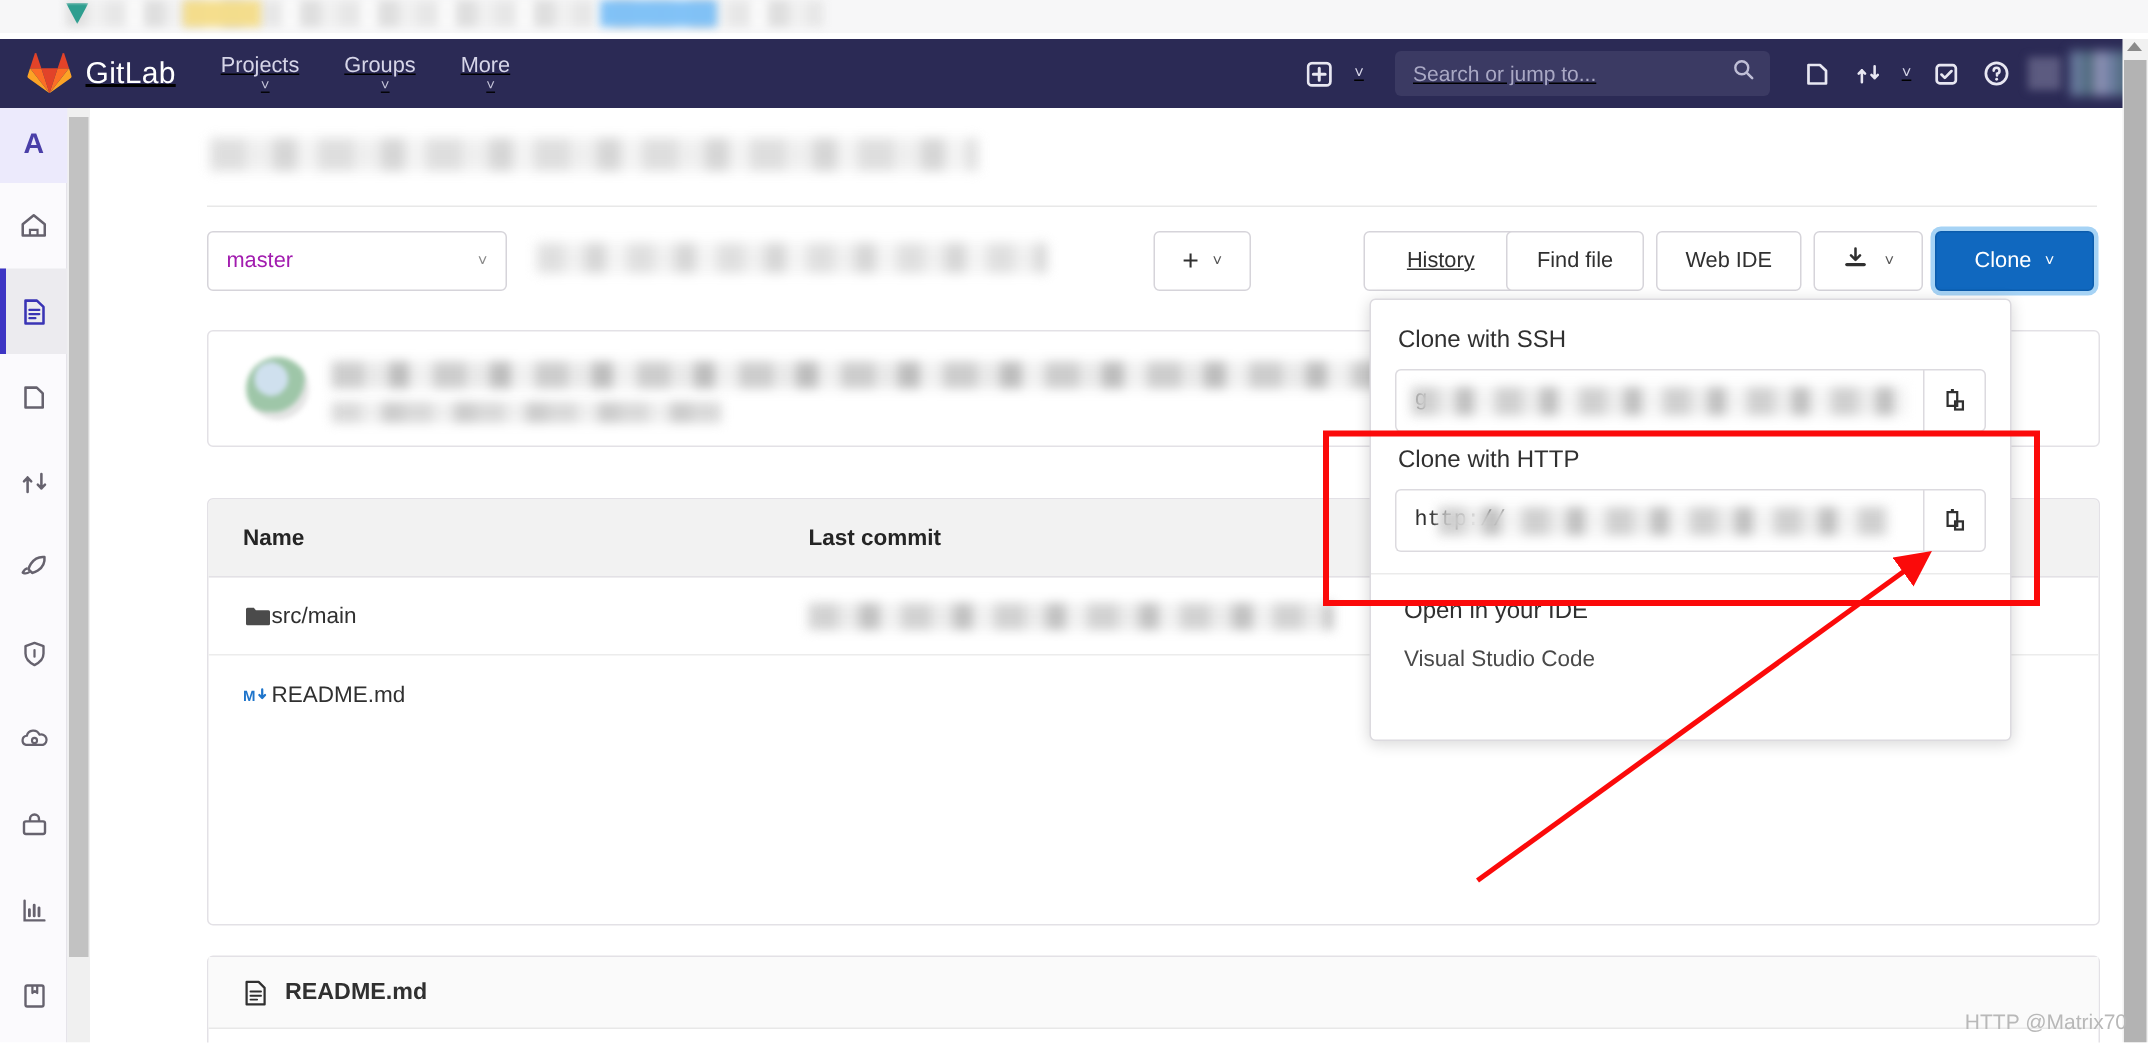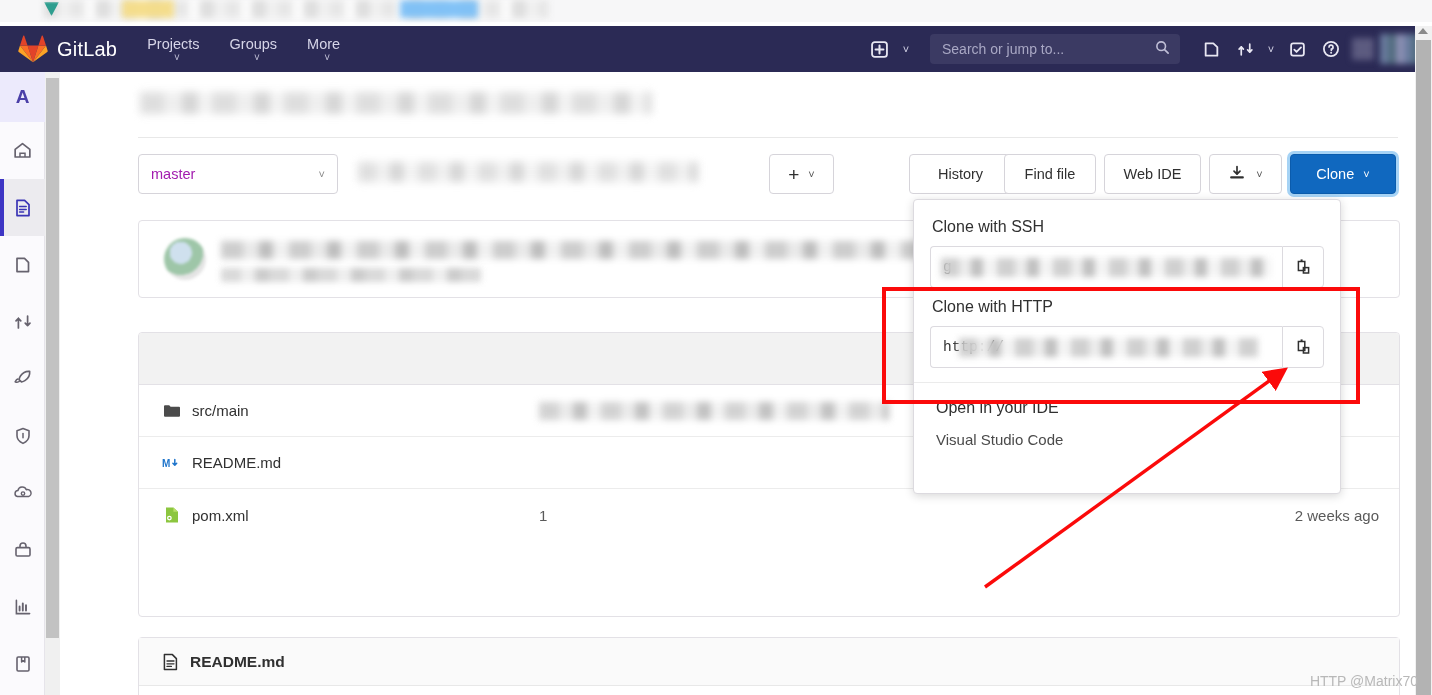--- a/index.html
+++ b/index.html
@@ -28,21 +28,21 @@
   .tabstrip .blurbar.b { left:400px; width:78px; background:#7cc0f7; filter:blur(3px);}
   .tabstrip .gmark {
     position:absolute; left:44px; top:2px; width:15px; height:14px;
     background:#2e9e8f; clip-path: polygon(0 0,100% 0,50% 100%);
     filter: blur(1px);
   }
 
   
   .navbar {
     position:absolute; left:0; top:26px; width:1432px; height:46px;
-    background:#2b2a55; display:flex; align-items:center;
+    background:#2b2a55; display:flex; align-items:center;text-decoration:underline;
   }
   .gl-logo { margin-left:18px; width:30px; height:28px; position:relative; }
   .brand {
     color:#fff; font-size:20px; margin-left:9px; letter-spacing:.2px;
   }
   .navitem {
     color:#d6d5e8; font-size:14.5px; margin-left:30px;
     display:flex; align-items:center; cursor:pointer;flex-direction:column;
   }
   .navitem .cv { margin-left:7px; font-size:10px; opacity:.9; }
@@ -124,21 +124,21 @@
   }
   .plus-btn .p { font-size:19px; color:#303030; line-height:1; }
   .plus-btn .cv { font-size:11px; color:#555; }
 
   .btn {
     position:absolute; top:0; height:40px; border:1px solid #d6d4da;
     border-radius:4px; background:#fff; color:#303030; font-size:14.5px;
     display:flex; align-items:center; justify-content:center; cursor:pointer;
     font-family:"Liberation Sans",sans-serif;
   }
-  .btn-history { left:771px; width:103px; }
+  .btn-history { left:771px; width:103px;text-decoration:underline; }
   .btn-findfile { left:866px; width:92px; }
   .btn-webide  { left:966px; width:97px;text-align:center; }
   .btn-download{ left:1071px; width:73px; gap:10px; }
   .btn-clone {
     left:1152px; width:106px; background:#1068bf; border-color:#0b5cad; color:#fff;
     box-shadow:0 0 0 3px #a6d3f5; gap:9px;
   }
   .btn-clone .cv { font-size:11px; }
   .btn-download .cv { font-size:11px; color:#555; }
 
@@ -172,21 +172,21 @@
     height:52px; background:#f2f2f2; border-bottom:1px solid #e3e1e6;
     display:flex; align-items:center; font-size:15px; font-weight:bold; color:#252525;
   }
   .ft-head .c-name { padding-left:23px; width:400px; }
   .ft-head .c-commit { width:560px; }
   .ft-row {
     height:52px; border-bottom:1px solid #ececec; display:flex; align-items:center;
     font-size:15px; color:#303030;
   }
   .ft-row:last-child { border-bottom:0; }
-  .ft-row .c-name { padding-left:23px; width:400px; display:flex; align-items:center; gap:11px; }
+  .ft-row .c-name { padding-left:23px; width:400px; display:flex; align-items:center; }
   .ft-row .c-commit { width:560px; color:#5a5a5a; }
   .ft-row .c-time { margin-left:auto; padding-right:20px; color:#5a5a5a; }
   .fi { width:19px; height:18px; display:inline-flex; align-items:center; justify-content:center; }
   .commit-blur-cell {
     width:350px; height:18px;
     background:repeating-linear-gradient(90deg,#cfcfcf 0 20px,#eaeaea 20px 34px,#bdbdbd 34px 48px,#f1f1f1 48px 62px);
     filter:blur(3.6px); opacity:.92;
   }
 
   
@@ -453,20 +453,22 @@
     </div>
 
     <div class="commitpanel">
       <div class="commit-avatar"></div>
       <div class="commit-line1"></div>
       <div class="commit-line2"></div>
     </div>
 
     <div class="filetable">
       <div class="ft-head">
+        <div class="c-name">Name</div>
+        <div class="c-commit">Last commit</div>
       </div>
 
       <div class="ft-row">
         <div class="c-name">
           <span class="fi">
             <svg width="18" height="16" viewBox="0 0 18 16">
                 <path d="M1 3.2a1 1 0 0 1 1-1h4.2l1.4 1.6H16a1 1 0 0 1 1 1v8a1 1 0 0 1-1 1H2a1 1 0 0 1-1-1z" fill="#4b4b4b"></path>
               </svg>
           </span>
           <span>src/main</span>
@@ -483,35 +485,20 @@
             <svg width="19" height="14" viewBox="0 0 19 14">
                 <text x="0" y="11" font-family="Liberation Sans, sans-serif" font-size="10" font-weight="bold" fill="#1f75cb">M</text>
                 <path d="M12.8 3.6v5.2M12.8 9.3l-1.9-2M12.8 9.3l1.9-2" stroke="#1f75cb" stroke-width="1.5" fill="none" stroke-linecap="round"></path>
               </svg>
           </span>
           <span>README.md</span>
         </div>
         <div class="c-time"></div>
       </div>
 
-      <div class="ft-row">
-        <div class="c-name">
-          <span class="fi">
-            <svg width="16" height="18" viewBox="0 0 16 18">
-                <path d="M2 1.4h7.4L14 5.8v10.8H2z" fill="#8cc63f"></path>
-                <path d="M9.4 1.4v4.4H14" fill="#b8e06a"></path>
-                <circle cx="5.4" cy="12.1" r="2.4" fill="#fff"></circle>
-                <circle cx="5.4" cy="12.1" r="1.1" fill="#8cc63f"></circle>
-              </svg>
-          </span>
-          <span>pom.xml</span>
-        </div>
-        <div class="c-commit">1</div>
-        <div class="c-time">2 weeks ago</div>
-      </div>
     </div>
 
     <div class="readme">
       <div class="readme-head">
         <span class="fi">
           <svg width="17" height="18" viewBox="0 0 17 18">
               <path d="M2.4 1.6h8l4 4v11h-12z" fill="none" stroke="#303030" stroke-width="1.5" stroke-linejoin="round"></path>
               <path d="M5 8h7M5 10.8h7M5 13.4h4.4" stroke="#303030" stroke-width="1.3" stroke-linecap="round"></path>
             </svg>
         </span>

